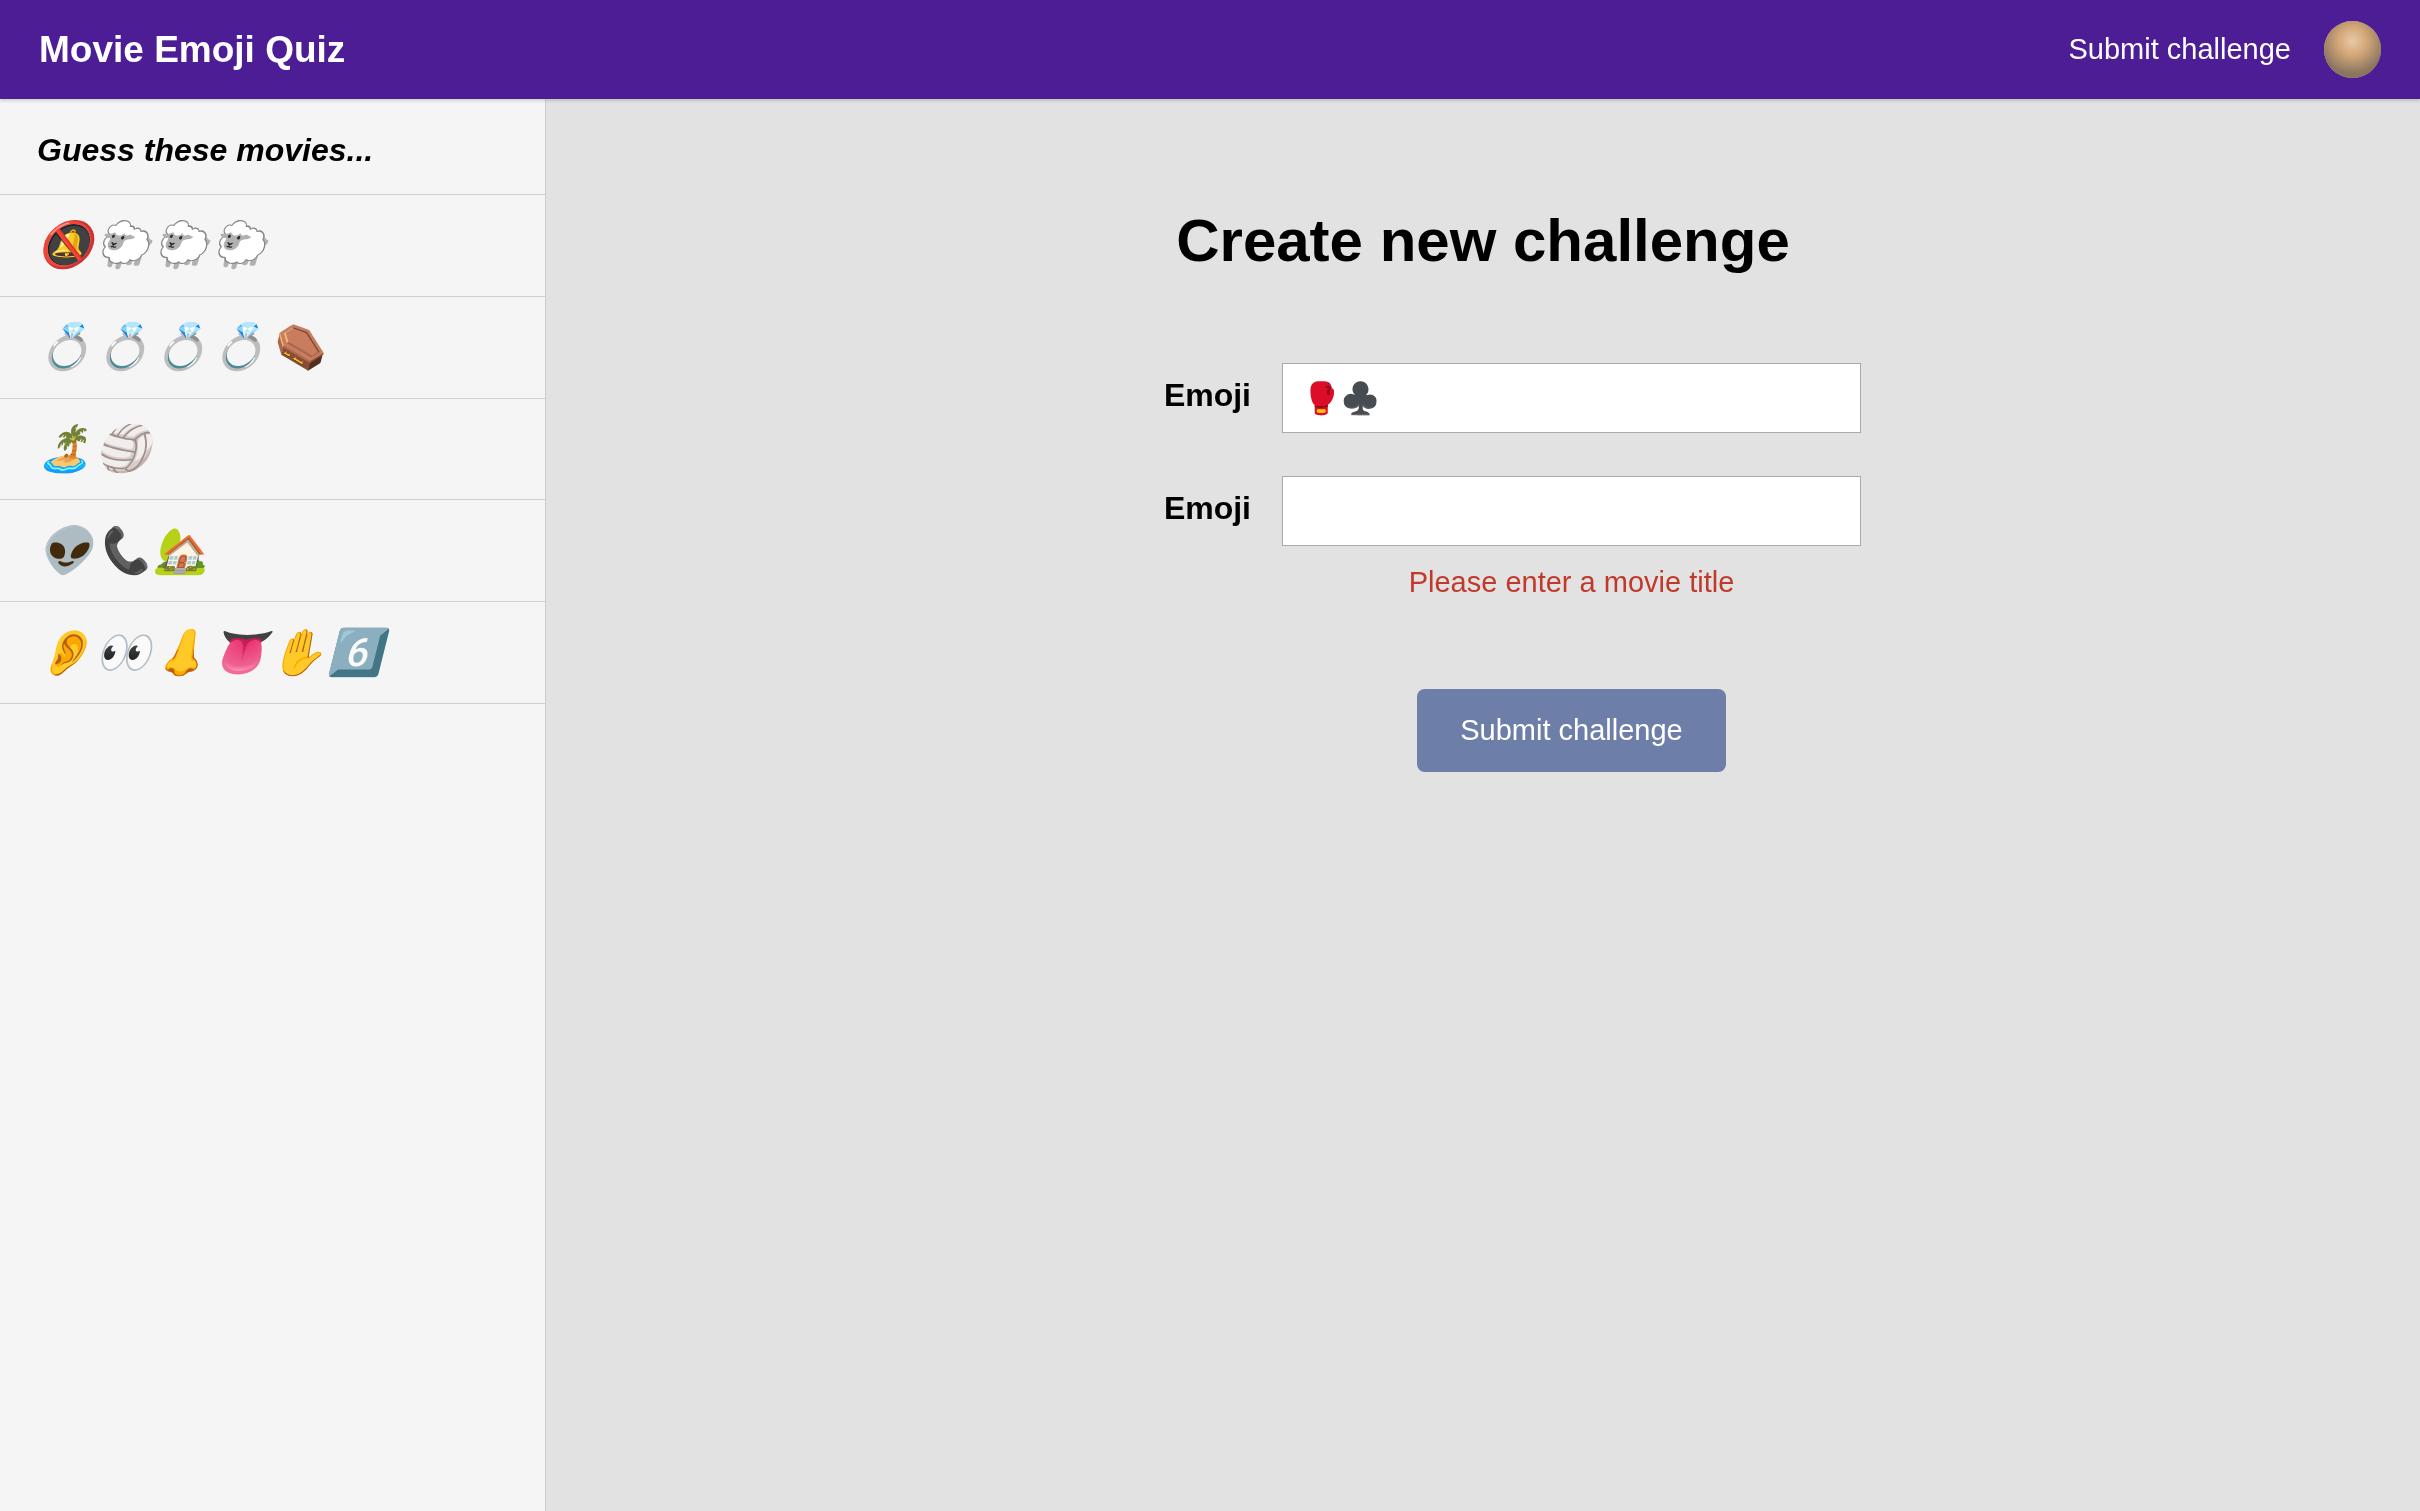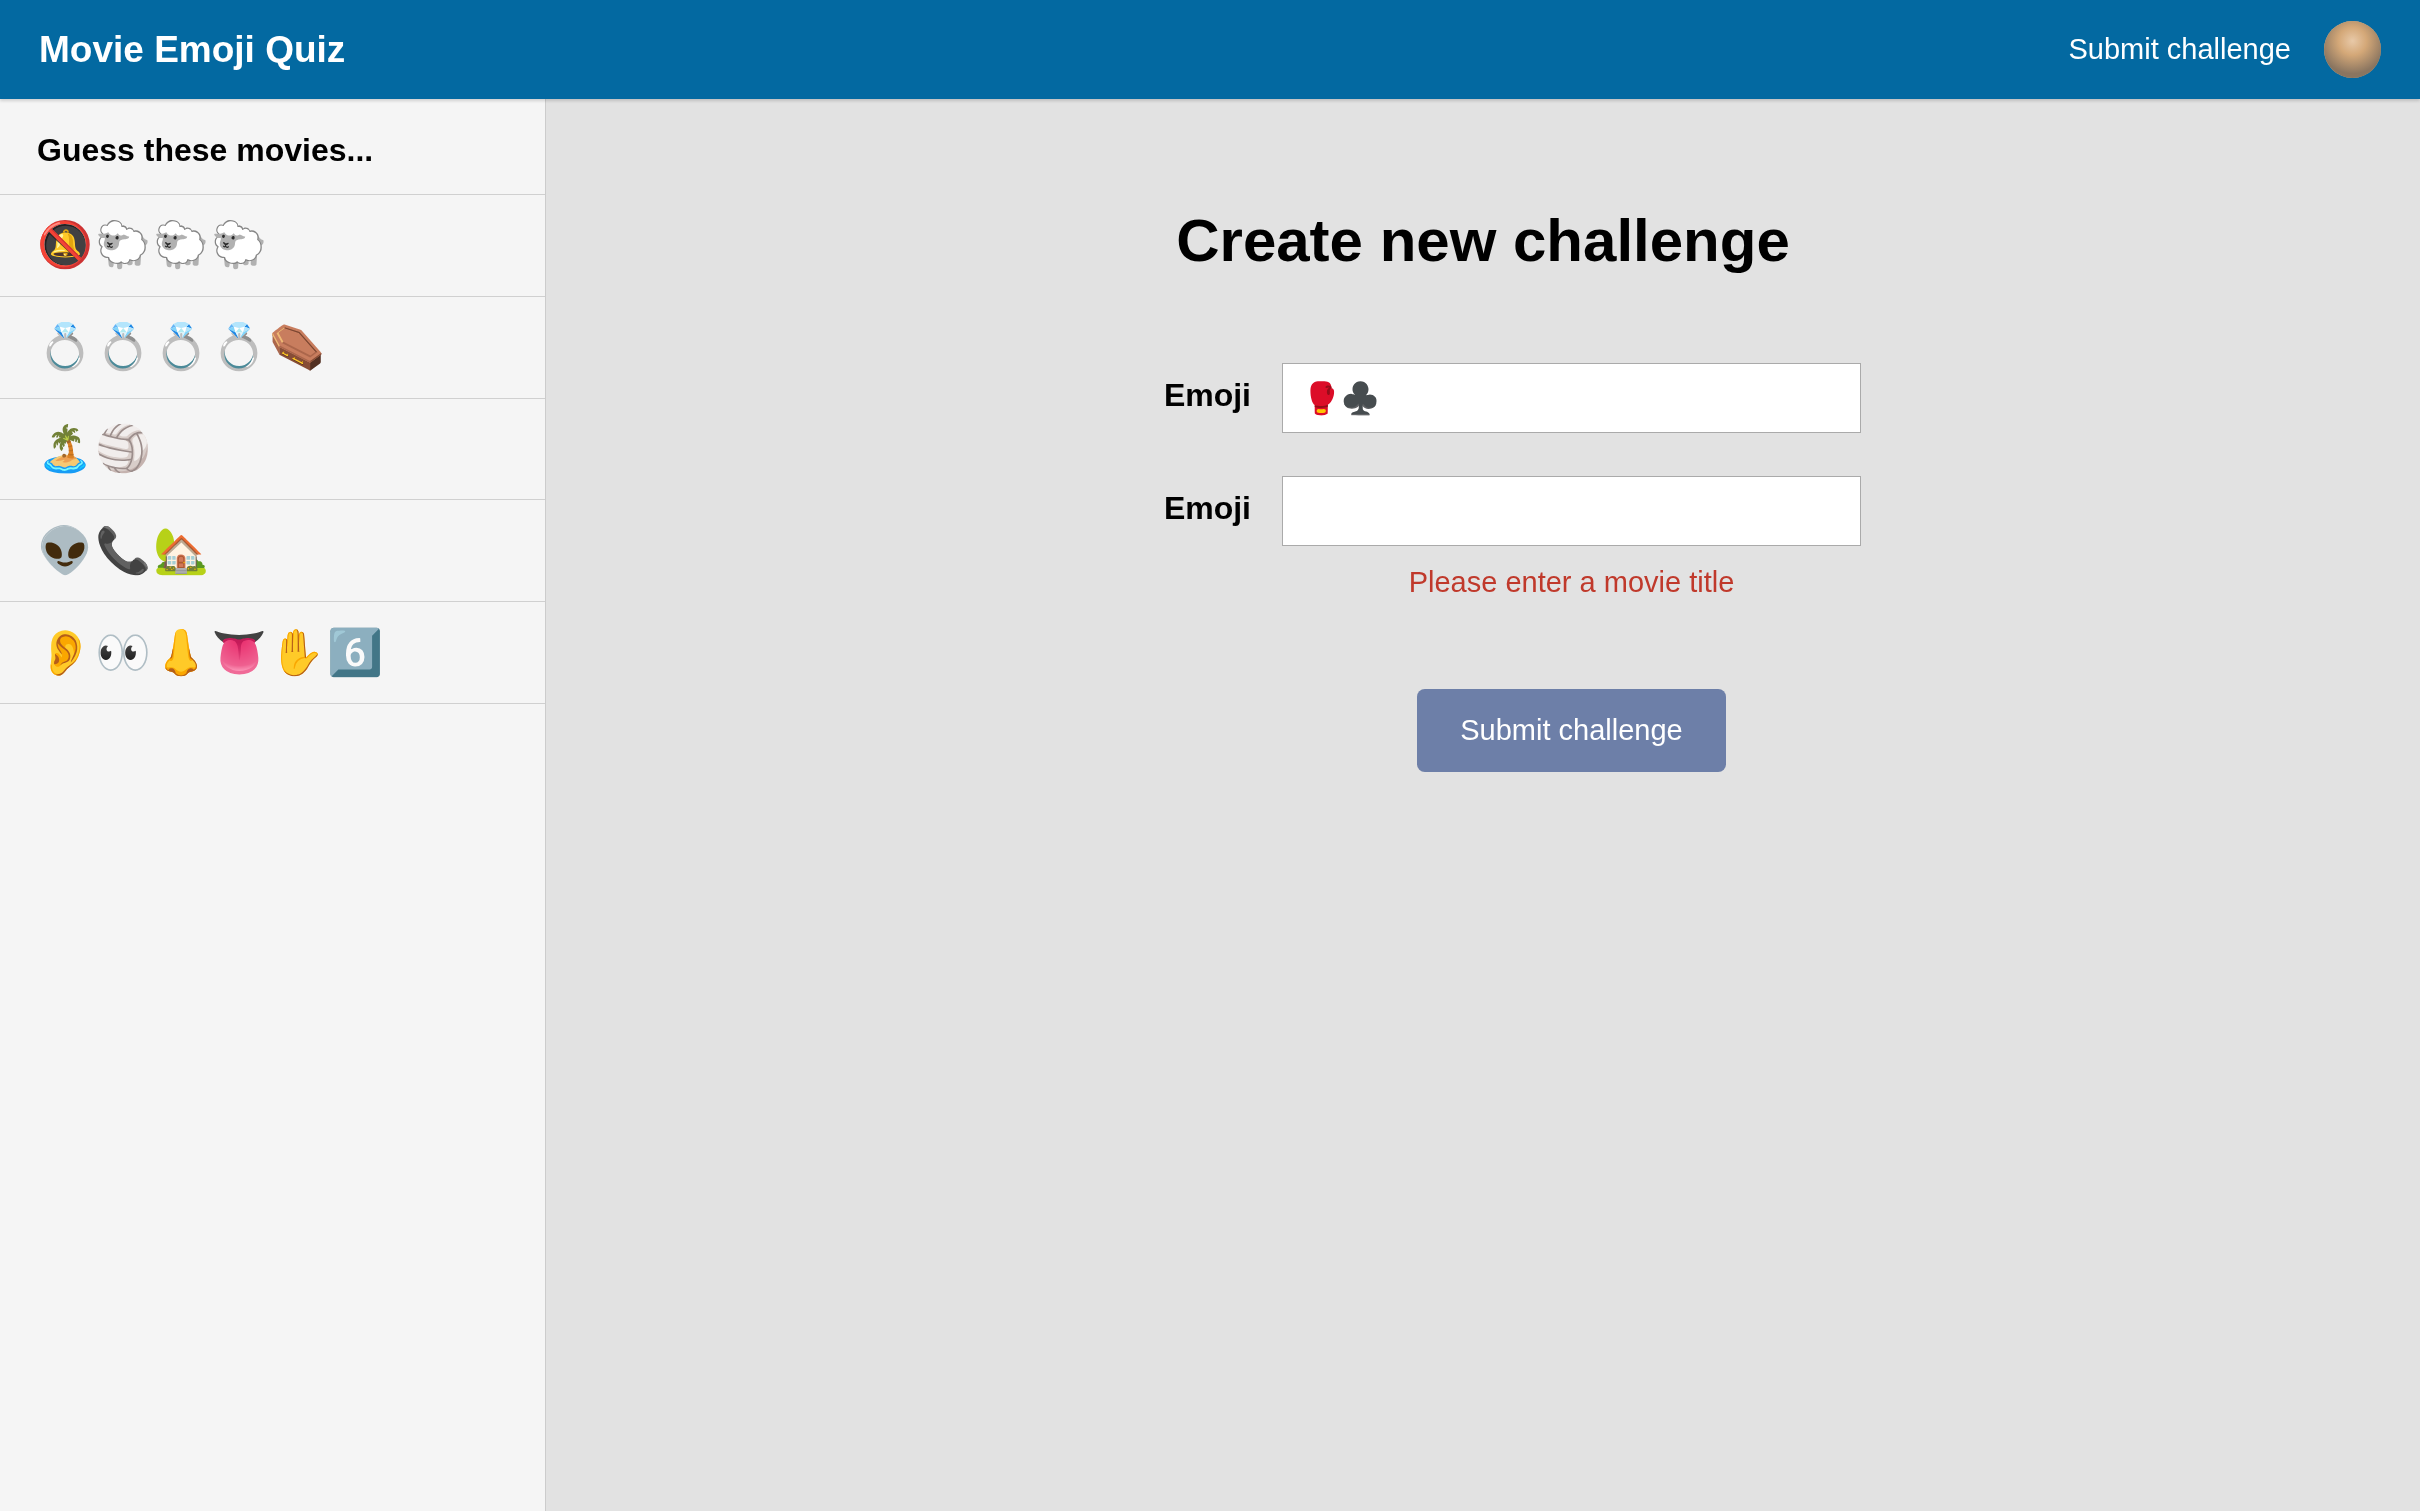--- a/index.html
+++ b/index.html
@@ -9,21 +9,21 @@
     }
     
     body {
       font-family: -apple-system, BlinkMacSystemFont, "Segoe UI", Helvetica, Arial, sans-serif;
       background: #e2e2e2;
       height: 100vh;
       overflow: hidden;
     }
     
     .header {
-      background: #0369a1;
+      background: #4c1d95;
       height: 99px;
       display: flex;
       align-items: center;
       justify-content: space-between;
       padding: 0 39px;
       box-shadow: 0 2px 2.9px rgba(0,0,0,0.15);
       position: relative;
       z-index: 10;
     }
     
@@ -70,20 +70,21 @@
       display: flex;
       height: calc(100vh - 99px);
     }
     
     .sidebar {
       width: 546px;
       background: #f5f5f5;
       border-right: 1px solid #ccc;
       display: flex;
       flex-direction: column;
+      font-style: italic;
     }
     
     .sidebar-heading {
       font-size: 32px;
       font-weight: 700;
       color: #000;
       padding: 33px 37px 25px;
     }
     
     .movie-list {

